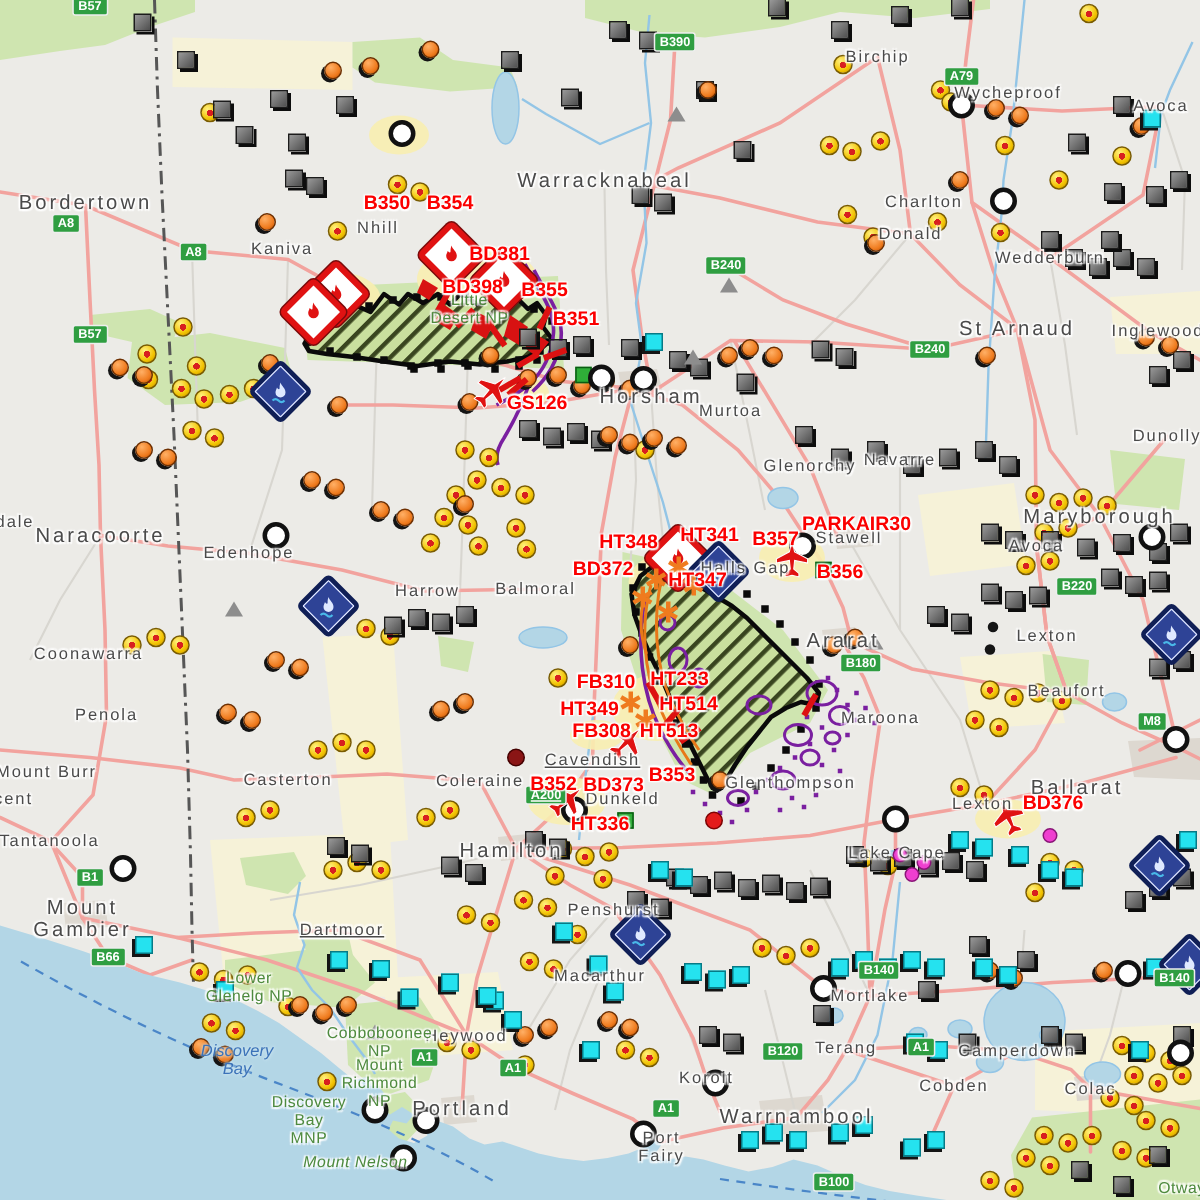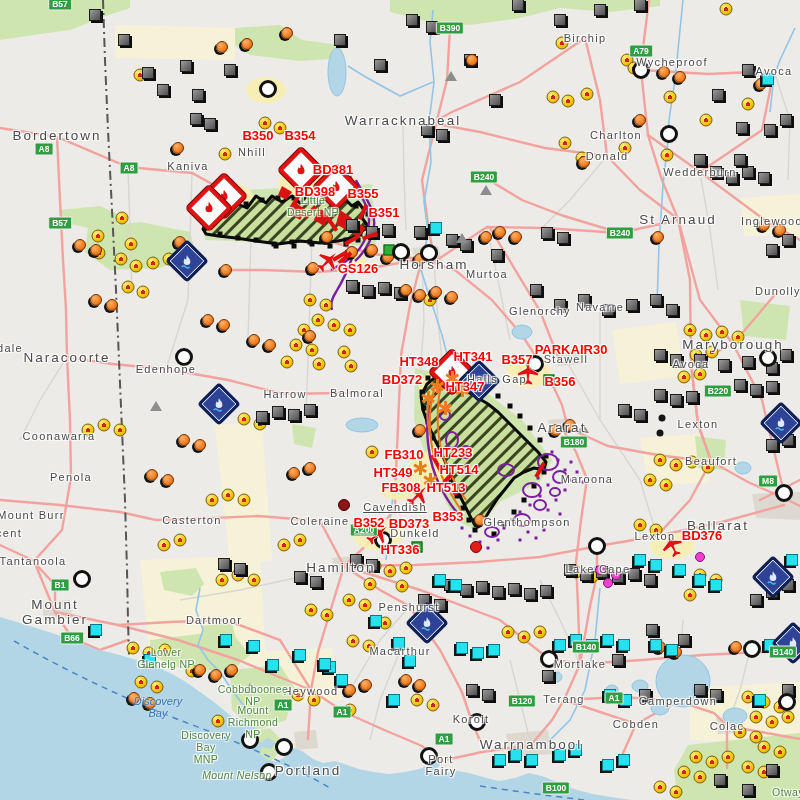--- a/index.html
+++ b/index.html
@@ -842,31 +842,31 @@
       <div class="lbl town" style="left: 166px; top: 369px;">Edenhope</div>
       <div class="lbl town" style="left: 285px; top: 394px;">Harrow</div>
       <div class="lbl town" style="left: 357px; top: 393px;">Balmoral</div>
       <div class="lbl town" style="left: 59px; top: 436px;">Coonawarra</div>
       <div class="lbl town" style="left: 71px; top: 477px;">Penola</div>
       <div class="lbl town" style="left: 31px; top: 515px;">Mount Burr</div>
       <div class="lbl town" style="left: 9px; top: 533px;">cent</div>
       <div class="lbl town" style="left: 33px; top: 561px;">Tantanoola</div>
       <div class="lbl town b" style="left: 55px; top: 612px;">Mount
 Gambier</div>
-      <div class="lbl town" style="left: 214px; top: 620px;">Dartmoor</div>
+      <div class="lbl town" style="left: 228px; top: 620px; text-decoration: underline;">Dartmoor</div>
       <div class="lbl town" style="left: 192px; top: 520px;">Casterton</div>
       <div class="lbl town" style="left: 320px; top: 521px;">Coleraine</div>
       <div class="lbl town b" style="left: 341px; top: 567px;">Hamilton</div>
       <div class="lbl town" style="left: 395px; top: 507px; text-decoration: underline;">Cavendish</div>
       <div class="lbl town" style="left: 415px; top: 533px;">Dunkeld</div>
       <div class="lbl town" style="left: 527px; top: 522px;">Glenthompson</div>
       <div class="lbl town" style="left: 409px; top: 607px;">Penshurst</div>
       <div class="lbl town" style="left: 400px; top: 651px;">Macarthur</div>
       <div class="lbl town" style="left: 311px; top: 691px;">Heywood</div>
-      <div class="lbl town b" style="left: 308px; top: 770px;">Portland</div>
+      <div class="lbl town b" style="left: 308px; top: 739px;">Portland</div>
       <div class="lbl town" style="left: 441px; top: 765px;">Port
 Fairy</div>
       <div class="lbl town" style="left: 471px; top: 719px;">Koroit</div>
       <div class="lbl town b" style="left: 531px; top: 744px;">Warrnambool</div>
       <div class="lbl town" style="left: 580px; top: 664px;">Mortlake</div>
       <div class="lbl town" style="left: 564px; top: 699px;">Terang</div>
       <div class="lbl town" style="left: 678px; top: 701px;">Camperdown</div>
       <div class="lbl town" style="left: 636px; top: 724px;">Cobden</div>
       <div class="lbl town" style="left: 727px; top: 726px;">Colac</div>
       <div class="lbl area" style="left: 313px; top: 206px;">Little

